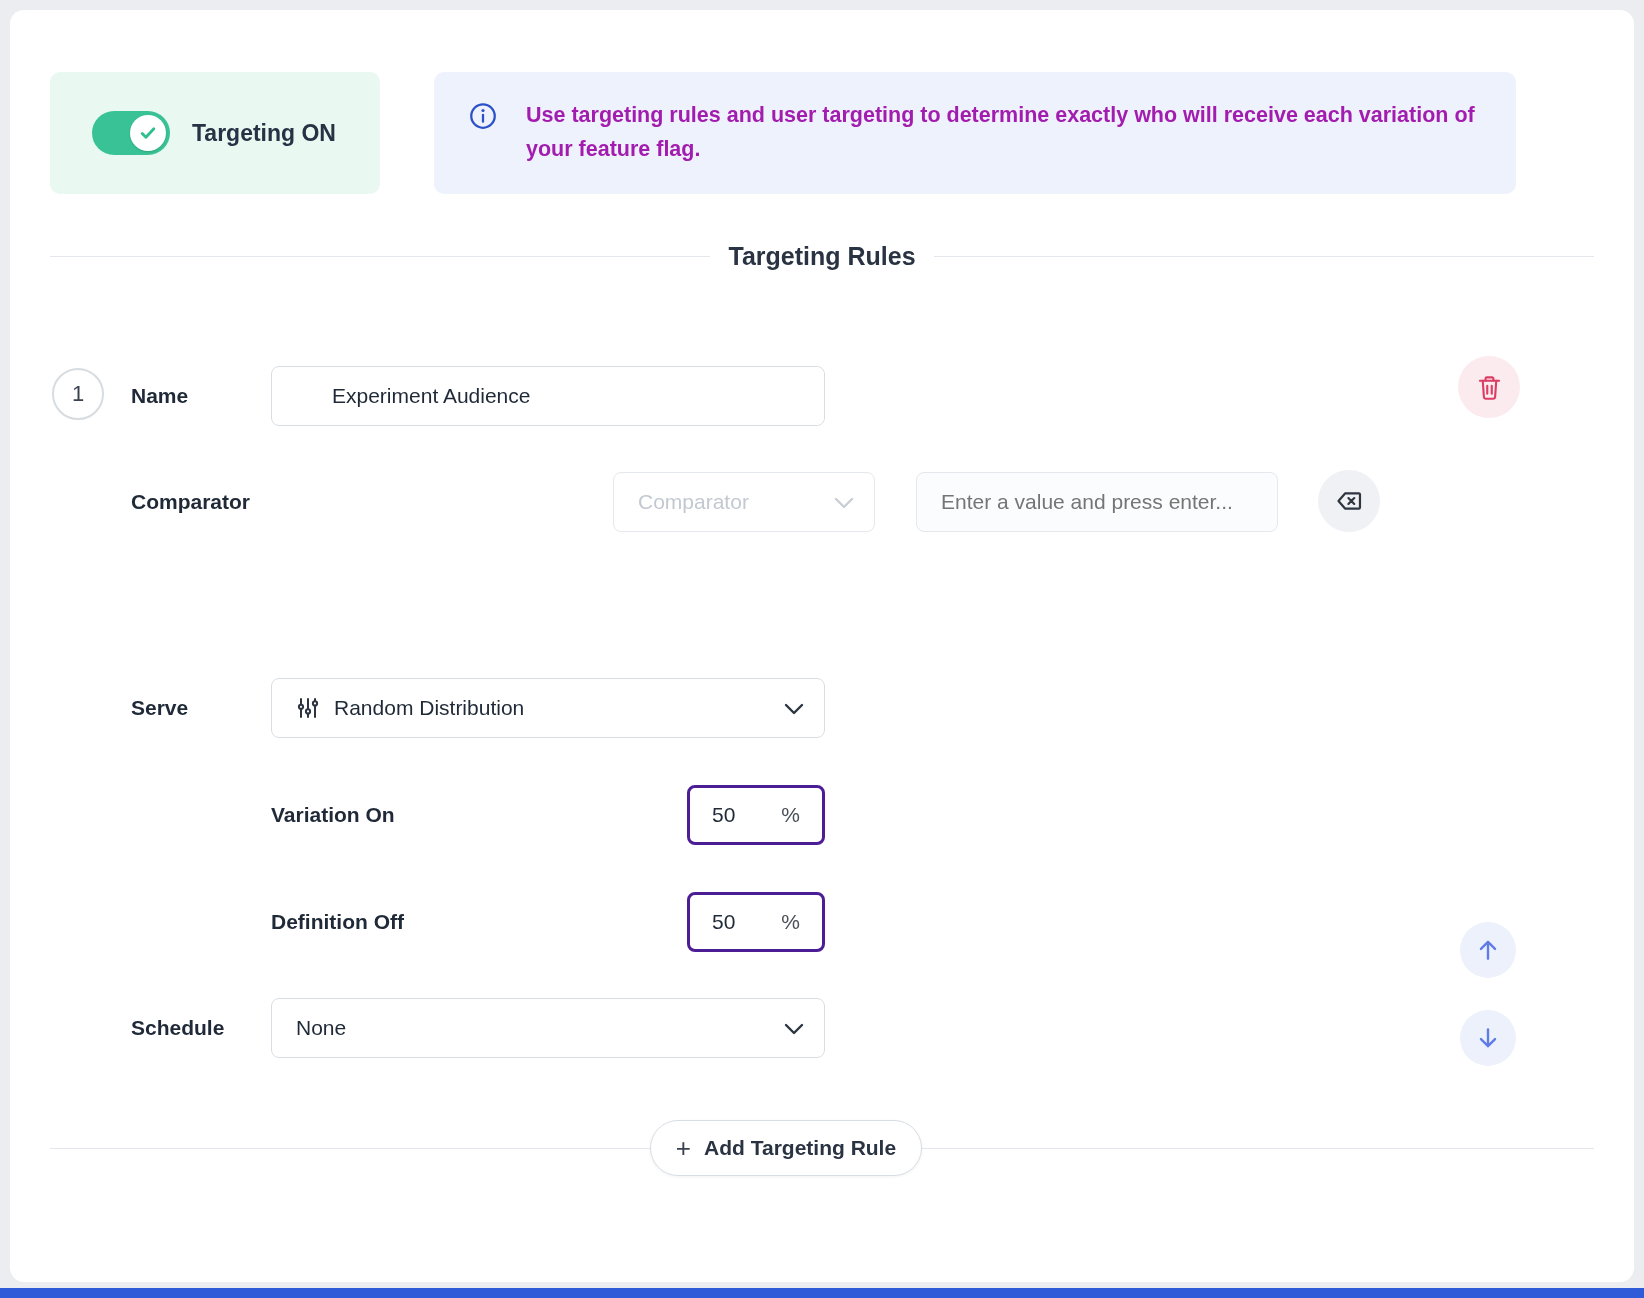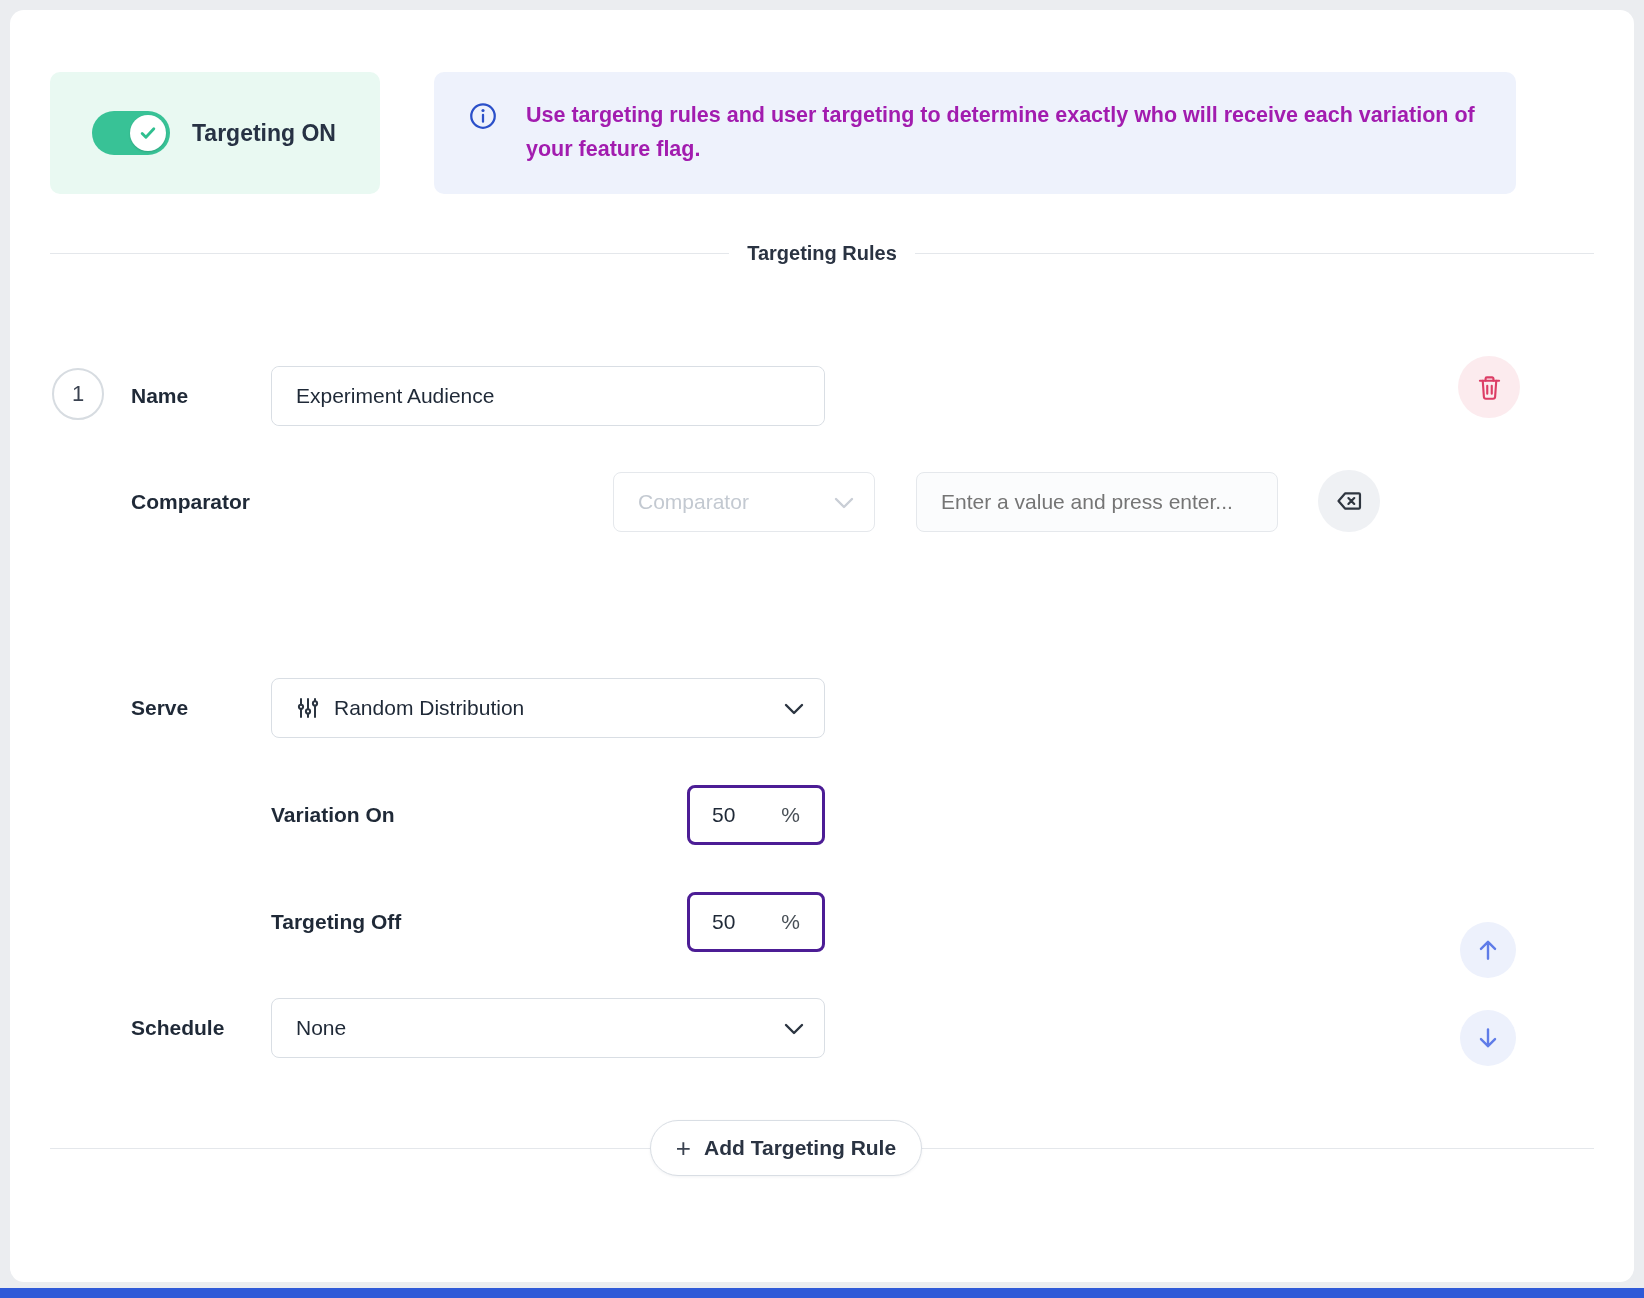--- a/index.html
+++ b/index.html
@@ -49,21 +49,21 @@
   }
 
   
   .section-divider {
     position:absolute; left:40px; right:40px; top:232px;
     display:flex; align-items:center; gap:18px;
   }
   .section-divider::before, .section-divider::after {
     content:""; flex:1; border-top:1px solid #e4e7eb;
   }
-  .section-title { font-size:20px; font-weight:700; color:#2a3342; }
+  .section-title { font-size:25px; font-weight:700; color:#2a3342; }
 
   
   .row-label {
     position:absolute; left:121px; height:60px; line-height:60px;
     font-size:21px; font-weight:600; color:#1f2937;
   }
   .sub-label {
     position:absolute; left:261px; height:60px; line-height:60px;
     font-size:21px; font-weight:600; color:#1f2937;
   }
@@ -156,21 +156,21 @@
     <div class="info-text">Use targeting rules and user targeting to determine exactly who will receive each variation of your feature flag.</div>
   </div>
 
   <div class="section-divider">
     <span class="section-title">Targeting Rules</span>
   </div>
 
   <div class="num-circle">1</div>
 
   <span class="row-label" style="top:356px;">Name</span>
-  <div class="input" style="left:261px; top:356px; width:554px;">
+  <div class="input" style="left:261px; top:356px; width:554px;padding-left:36px;">
     <input class="input" style="position: static; height: 58px; border: none; border-radius: 8px;" type="text" value="Experiment Audience">
   </div>
   <button class="btn-circle trash-btn">
     <svg width="27" height="27" viewBox="0 0 24 24" fill="none" stroke="currentColor" stroke-width="1.9" stroke-linecap="round" stroke-linejoin="round">
         <path d="M3.5 6h17"></path>
         <path d="M8.5 6V4.2a1.2 1.2 0 011.2-1.2h4.6a1.2 1.2 0 011.2 1.2V6"></path>
         <path d="M6 6l1 14.2A1.9 1.9 0 008.9 22h6.2a1.9 1.9 0 001.9-1.8L18 6"></path>
         <path d="M10 10.5v7M14 10.5v7"></path>
       </svg>
   </button>
@@ -212,21 +212,21 @@
         </svg>
     </span>
   </div>
 
   <span class="sub-label" style="top:775px;">Variation On</span>
   <div class="pct-field" style="top:775px;">
     <input type="text" value="50" style="">
     <span class="unit">%</span>
   </div>
 
-  <span class="sub-label" style="top:882px;">Targeting Off</span>
+  <span class="sub-label" style="top:882px;">Definition Off</span>
   <div class="pct-field" style="top:882px;">
     <input type="text" value="50" style="">
     <span class="unit">%</span>
   </div>
 
   <span class="row-label" style="top:988px;">Schedule</span>
   <div class="select" style="left:261px; top:988px; width:554px;">
     <span>None</span>
     <span class="chev">
       <svg width="20" height="12" viewBox="0 0 20 12" fill="none" stroke="currentColor" stroke-width="2.4" stroke-linecap="round" stroke-linejoin="round">

